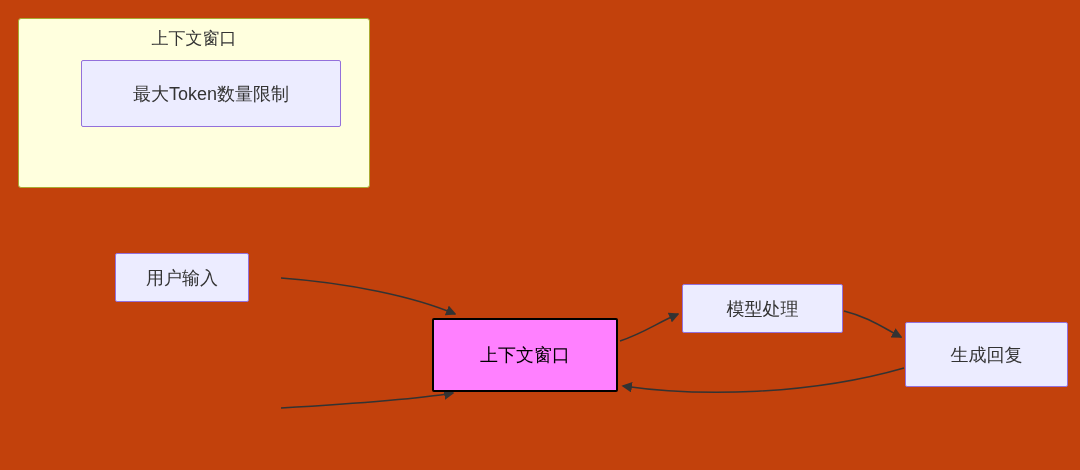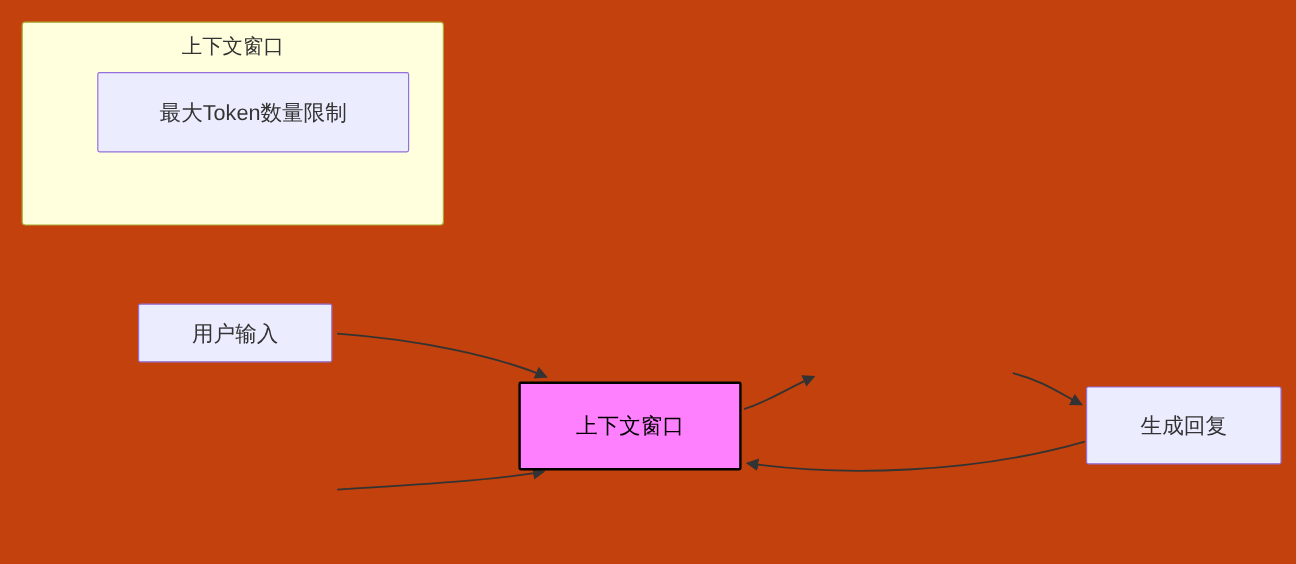--- a/index.html
+++ b/index.html
@@ -42,21 +42,21 @@
     justify-content: center;
     background: #ececff;
     border: 1px solid #9370db;
     border-radius: 2px;
     box-sizing: border-box;
     font-size: 18px;
     color: #333333;
     text-align: center;
   }
   .node-token-limit   { left: 65px;  top: 60px;  width: 260px; height: 67px; margin-left: 16px; }
-  .node-user-input    { left: 115px; top: 253px; width: 162px; height: 49px; }
+  .node-user-input    { left: 115px; top: 253px; width: 134px; height: 49px; }
   .node-history       { left: 115px; top: 383px; width: 165px; height: 49px; }
   .node-model         { left: 682px; top: 284px; width: 161px; height: 49px; }
   .node-reply         { left: 905px; top: 322px; width: 163px; height: 65px; align-items: center; }
   .node-context {
     left: 432px;
     top: 318px;
     width: 186px;
     height: 74px;
     background: #ff80ff;
     border: 2.5px solid #000000;
@@ -104,18 +104,21 @@
 
   <div class="node node-user-input">
     <span>用户输入</span>
   </div>
 
 
   <div class="node node-context">
     <span>上下文窗口</span>
   </div>
 
+  <div class="node node-model">
+    <span>模型处理</span>
+  </div>
 
   <div class="node node-reply">
     <span>生成回复</span>
   </div>
 
 </div>
 
 </body></html>

